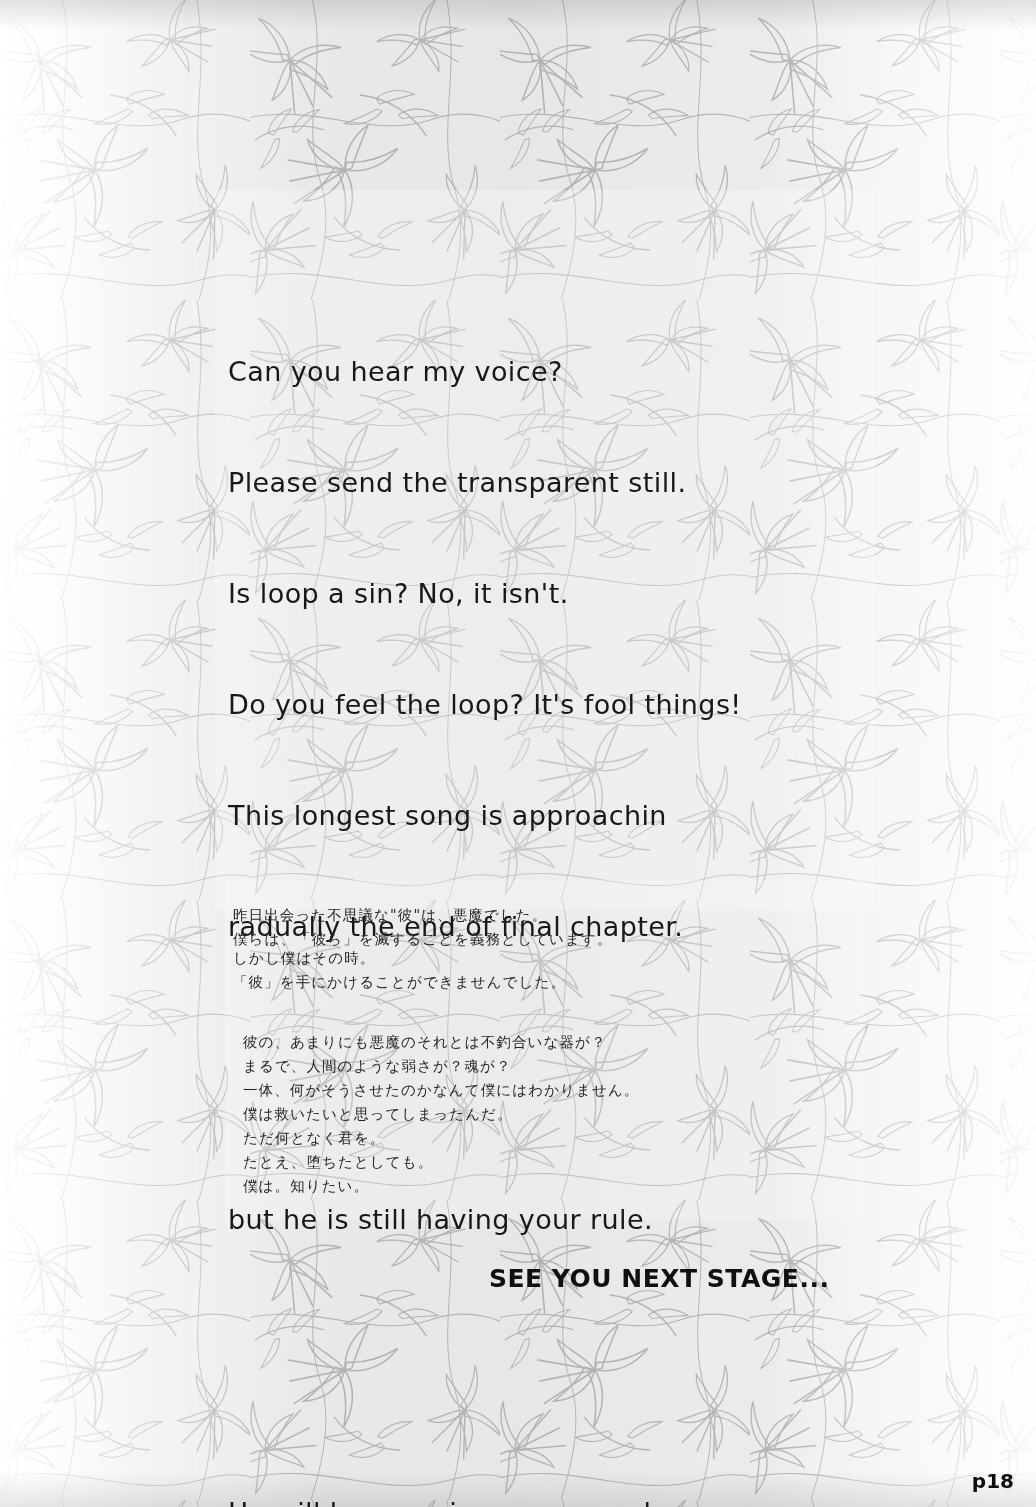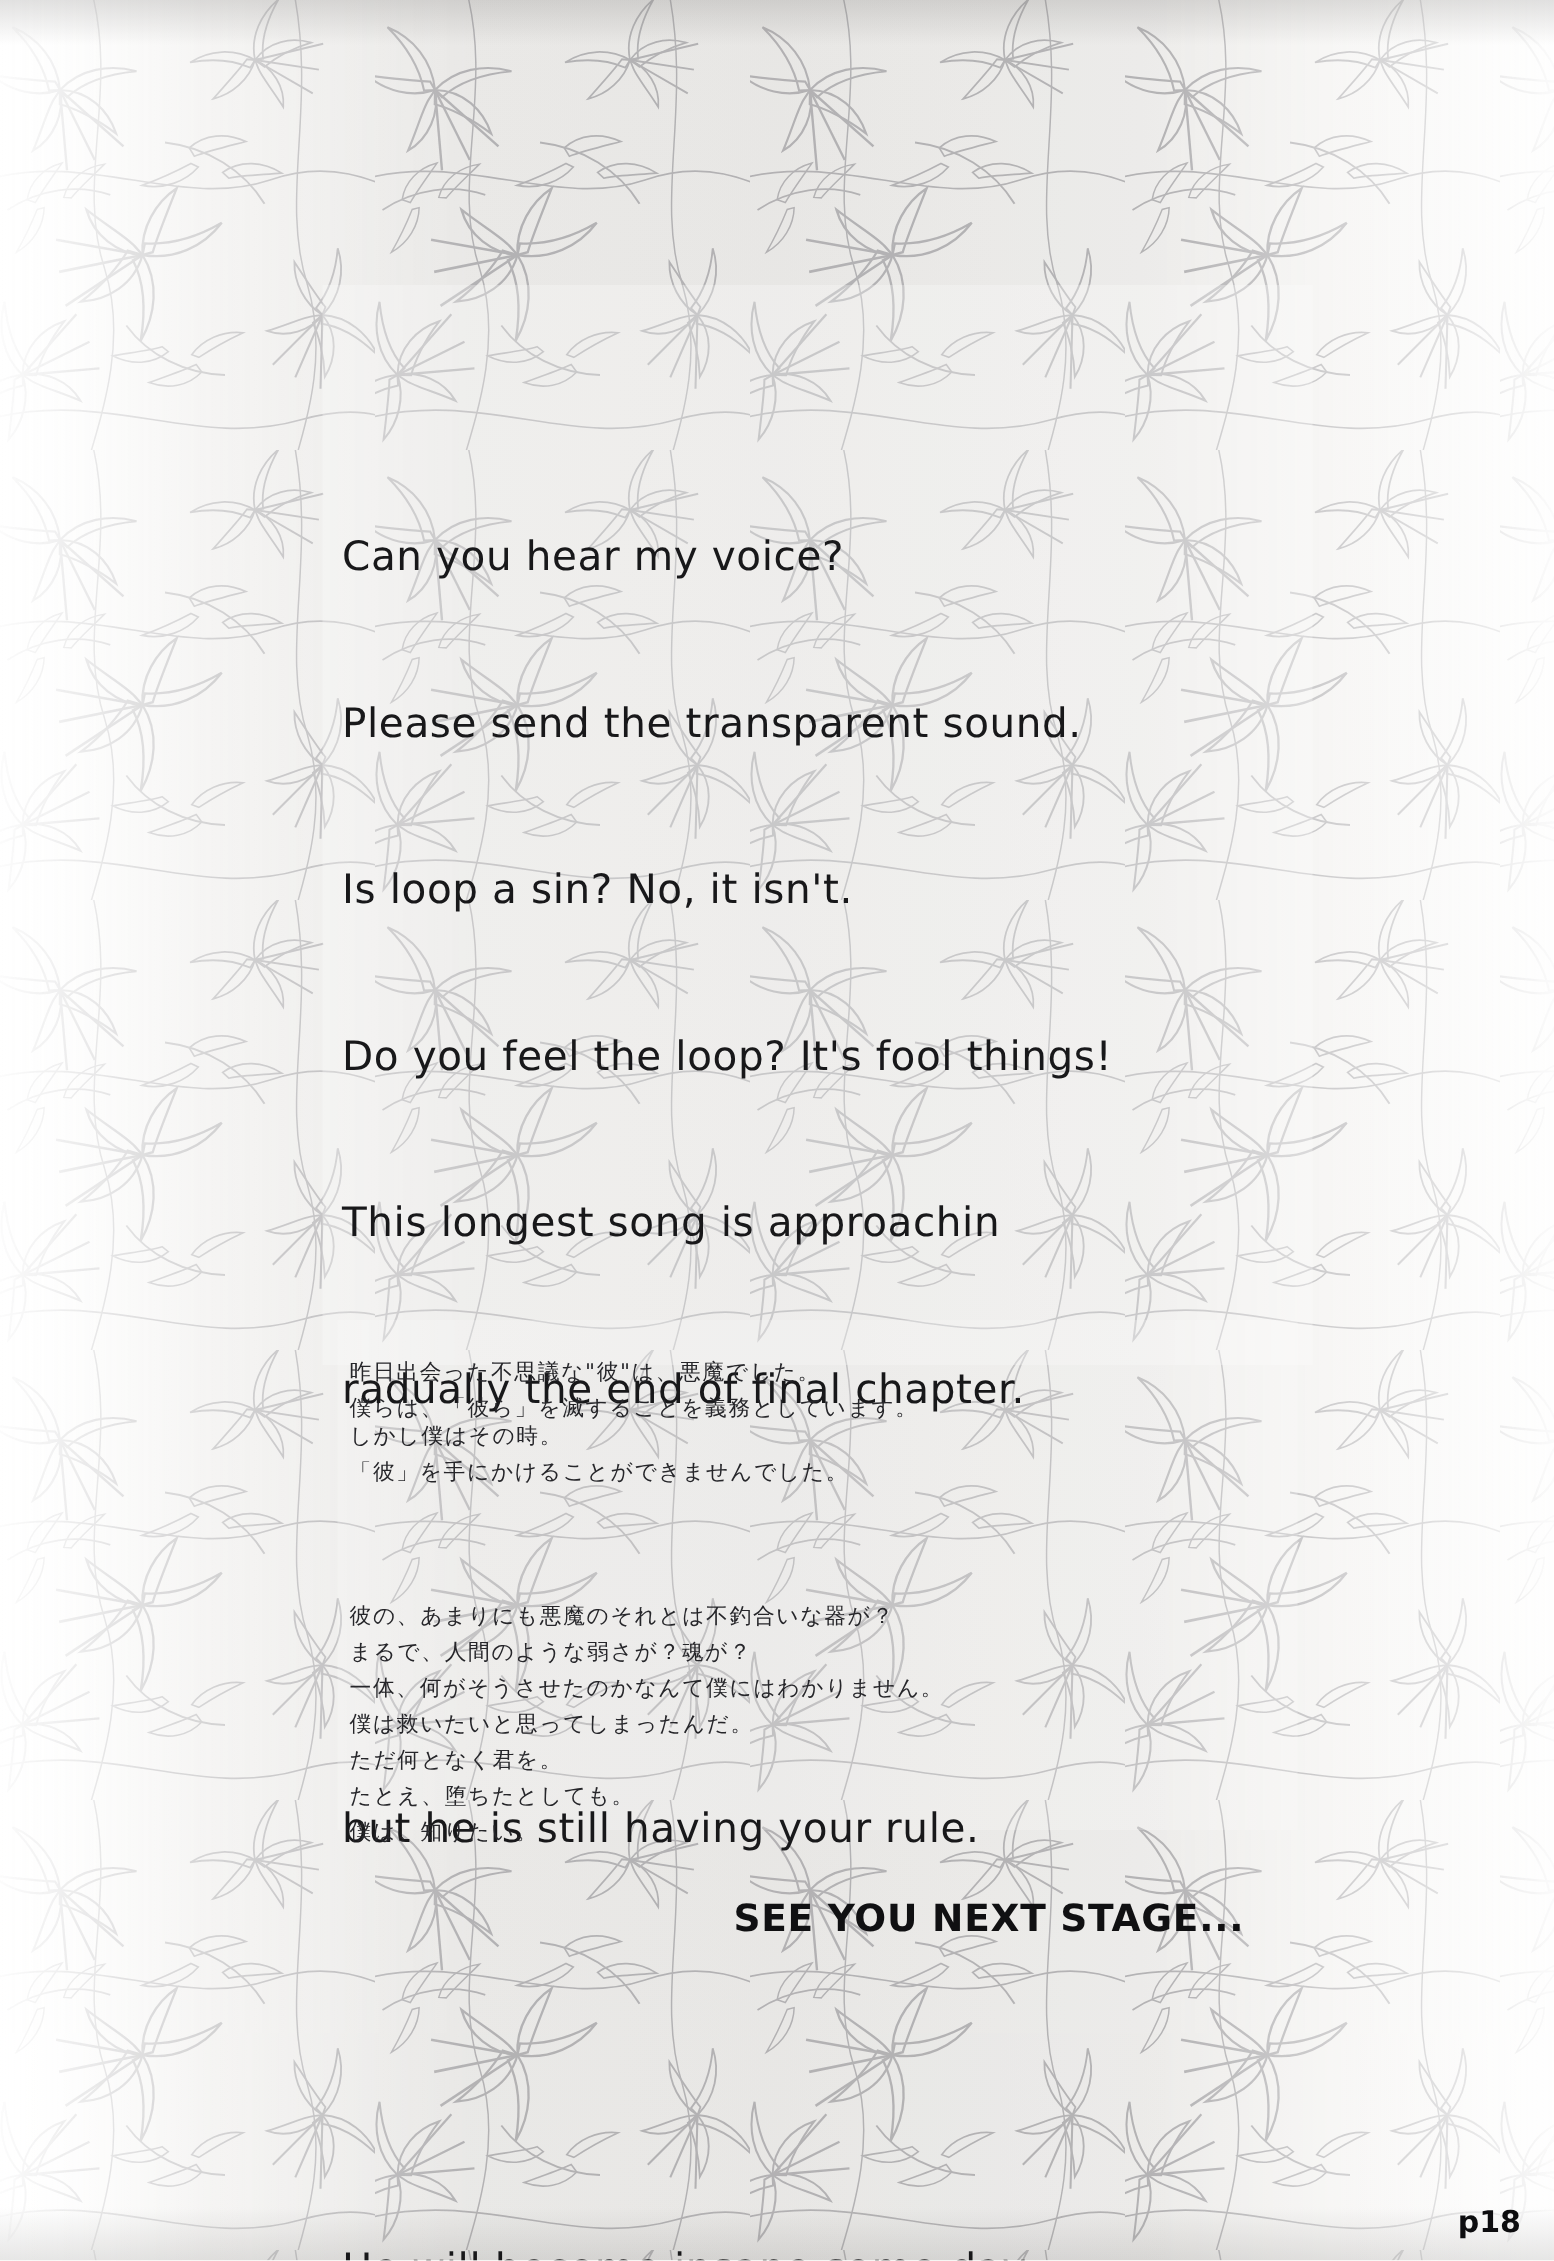--- a/index.html
+++ b/index.html
@@ -74,21 +74,21 @@
     left: 233px;
     width: 620px;
     color: #26262a;
     font-family: "DejaVu Serif", serif;
     font-size: 14.5px;
     line-height: 24px;
     letter-spacing: 1.1px;
   }
   .jp-1 { top: 903px; }
   .jp-2 { top: 946px; }
-  .jp-3 { top: 1066px; }
+  .jp-3 { top: 1030px; margin-left: 10px; }
   .jp-block .line { display: block; white-space: pre; }
 
   .see-you {
     position: absolute;
     left: 489px;
     top: 1264px;
     color: #101012;
     font-family: "DejaVu Sans", sans-serif;
     font-weight: bold;
     font-size: 25px;
@@ -162,21 +162,21 @@
       <rect x="215" y="190" width="660" height="720" fill="#ffffff" opacity="0.30"></rect>
       <rect x="225" y="880" width="640" height="340" fill="#ffffff" opacity="0.22"></rect>
     </svg>
     <div class="vignette-top"></div>
     <div class="vignette-bottom"></div>
   </div>
 
   <div class="lyrics">
     <div class="stanza">
       <span class="line">Can you hear my voice?</span>
-      <span class="line">Please send the transparent sound.</span>
+      <span class="line">Please send the transparent still.</span>
       <span class="line">Is loop a sin? No, it isn't.</span>
       <span class="line">Do you feel the loop? It's fool things!</span>
       <span class="line">This longest song is approachin</span>
       <span class="line">radually the end of final chapter.</span>
     </div>
     <div class="stanza">
       <span class="line">but he is still having your rule.</span>
     </div>
     <div class="stanza">
       <span class="line">He will become insane some day.</span>

